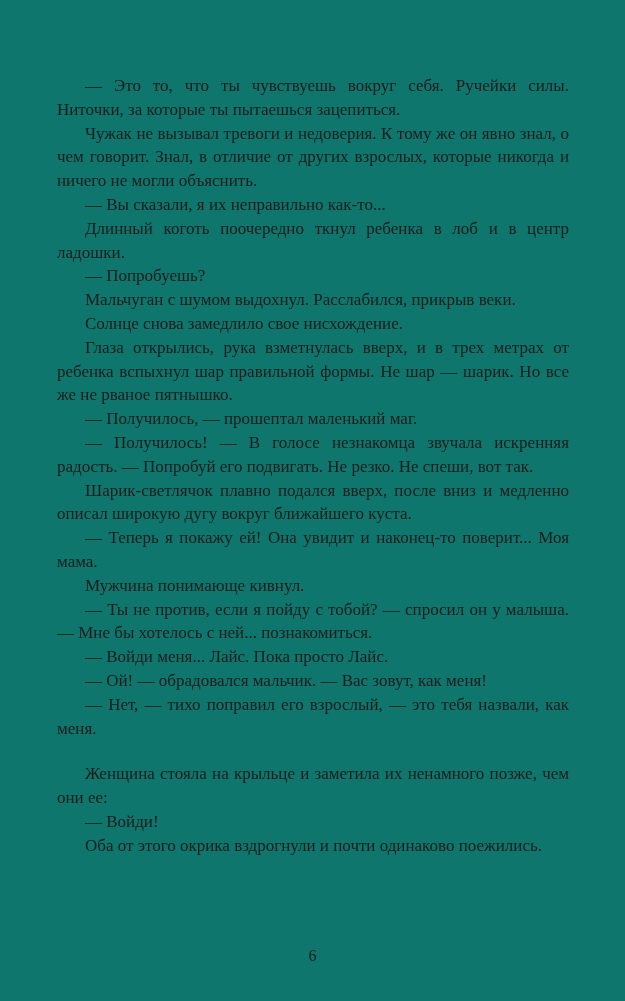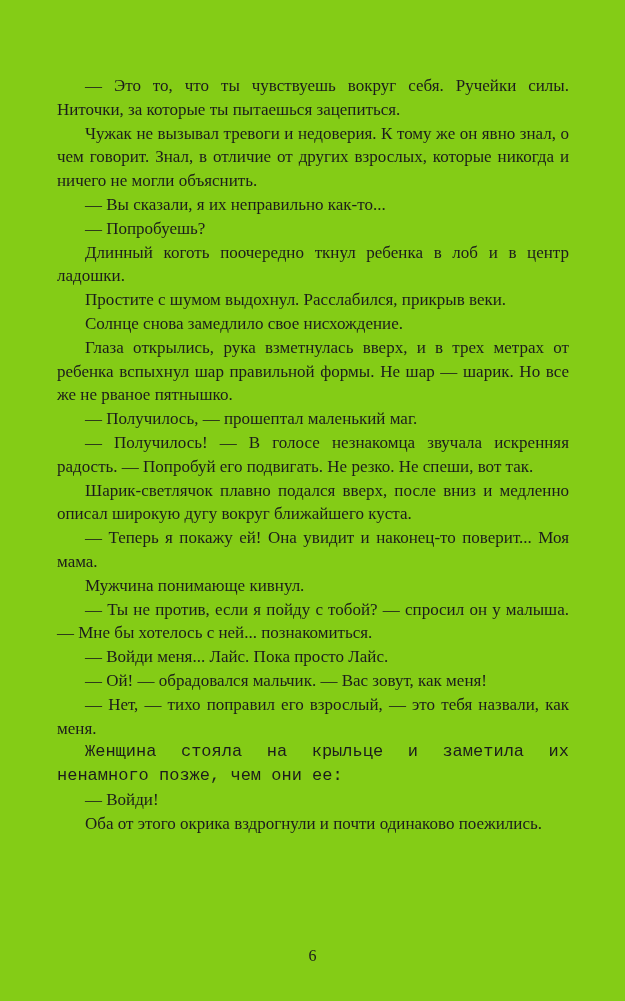--- a/index.html
+++ b/index.html
@@ -4,64 +4,64 @@
   <style>
     html, body {
       margin: 0;
       padding: 0;
       background: #ffffff;
     }
     .book-page {
       position: relative;
       width: 625px;
       height: 1001px;
-      background: #84cc16;
+      background: #0f766e;
       font-family: "Liberation Serif", serif;
       color: #1c1c1c;
       overflow: hidden;
       box-sizing: border-box;
     }
     .text-block {
       position: absolute;
       top: 74px;
       left: 57px;
       width: 512px;
       font-size: 17px;
       line-height: 23.8px;
       text-align: justify;
     }
     .text-block p {
       margin: 0;
       padding: 0;
       text-indent: 28px;
     }
     .text-block p.section-break {
-      font-family: Liberation Mono, monospace;
+      margin-top: 22px;
     }
     .page-number {
       position: absolute;
       bottom: 36px;
       left: 0;
       right: 0;
       text-align: center;
       font-size: 16px;
       color: #1c1c1c;
     }
   </style>
 </head>
 <body>
 
 <div class="book-page">
   <div class="text-block">
     <p>— Это то, что ты чувствуешь вокруг себя. Ручейки силы. Ниточки, за которые ты пытаешься зацепиться.</p>
     <p>Чужак не вызывал тревоги и недоверия. К тому же он явно знал, о чем говорит. Знал, в отличие от других взрослых, которые никогда и ничего не могли объяснить.</p>
     <p>— Вы сказали, я их неправильно как-то...</p>
+    <p>Длинный коготь поочередно ткнул ребенка в лоб и в центр ладошки.</p>
     <p>— Попробуешь?</p>
-    <p>Длинный коготь поочередно ткнул ребенка в лоб и в центр ладошки.</p>
-    <p>Простите с шумом выдохнул. Расслабился, прикрыв веки.</p>
+    <p>Мальчуган с шумом выдохнул. Расслабился, прикрыв веки.</p>
     <p>Солнце снова замедлило свое нисхождение.</p>
     <p>Глаза открылись, рука взметнулась вверх, и в трех метрах от ребенка вспыхнул шар правильной формы. Не шар — шарик. Но все же не рваное пятнышко.</p>
     <p>— Получилось, — прошептал маленький маг.</p>
     <p>— Получилось! — В голосе незнакомца звучала искренняя радость. — Попробуй его подвигать. Не резко. Не спеши, вот так.</p>
     <p>Шарик-светлячок плавно подался вверх, после вниз и медленно описал широкую дугу вокруг ближайшего куста.</p>
     <p>— Теперь я покажу ей! Она увидит и наконец-то поверит... Моя мама.</p>
     <p>Мужчина понимающе кивнул.</p>
     <p>— Ты не против, если я пойду с тобой? — спросил он у малыша. — Мне бы хотелось с ней... познакомиться.</p>
     <p>— Войди меня... Лайс. Пока просто Лайс.</p>
     <p>— Ой! — обрадовался мальчик. — Вас зовут, как меня!</p>

